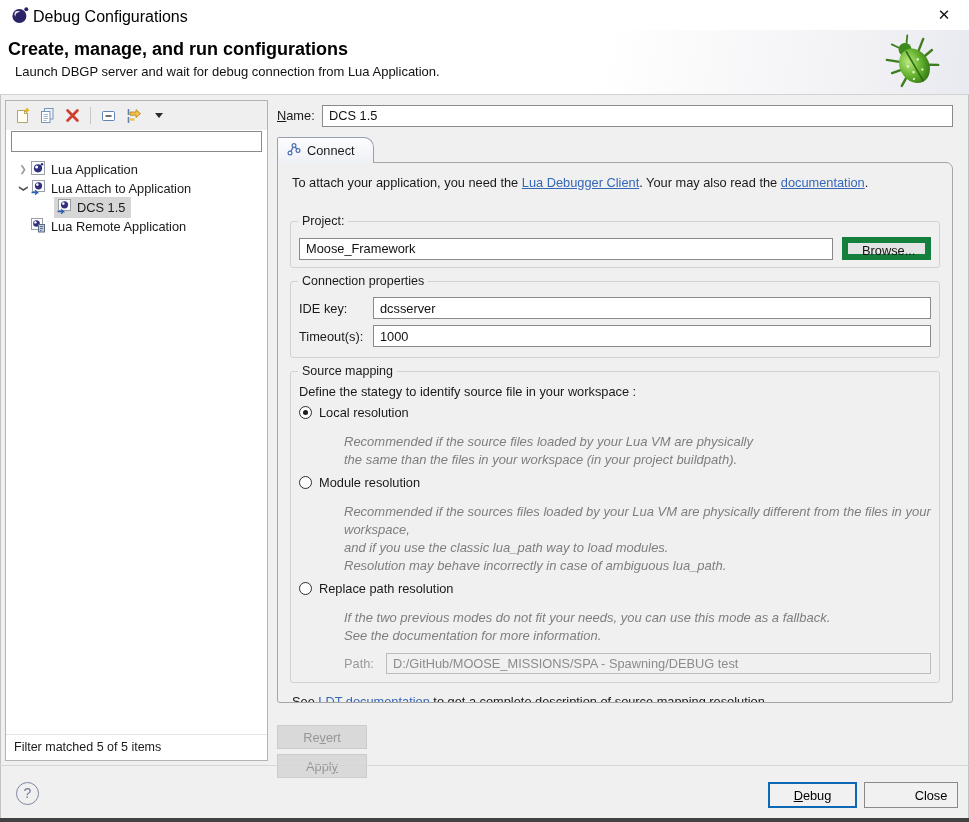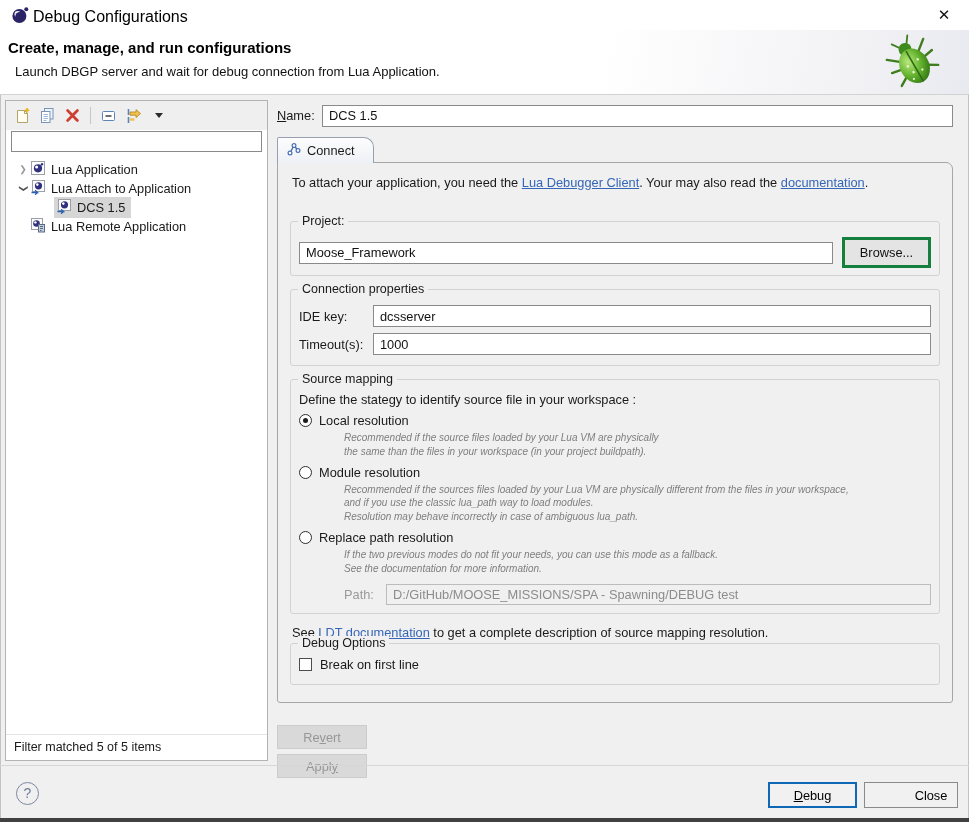--- a/index.html
+++ b/index.html
@@ -16,21 +16,21 @@
   
   .titlebar { position:absolute; top:0; left:0; right:0; height:30px; background:#fff; }
   .title-icon { position:absolute; left:11px; top:6px; }
   .title-text { position:absolute; left:33px; top:8px; font-size:16px; color:#000; }
   .close-btn { position:absolute; right:12px; top:4px; width:26px; height:22px; text-align:center;
                font-size:15px; line-height:22px; color:#111; cursor:pointer; }
   
   .banner { position:absolute; top:30px; left:0; right:0; height:65px;
             background:linear-gradient(100deg,#ffffff 62%,#f2f2f5 88%,#e9eaf0 100%);
             border-bottom:1px solid #d2d2d2; }
-  .banner-title { position:absolute; left:8px; top:9px; font-weight:bold; font-size:15px; color:#000; }
+  .banner-title { position:absolute; left:8px; top:9px; font-weight:bold; font-size:18px; color:#000; }
   .banner-sub { position:absolute; left:15px; top:34px; font-size:13px; color:#111; }
   .bug { position:absolute; right:24px; top:3px; }
   
   .sidebar { position:absolute; left:5px; top:100px; width:263px; height:661px;
              background:#fff; border:1px solid #b3b3b3; }
   .sb-toolbar { height:29px; display:flex; align-items:center; padding-left:7px; gap:6px; background:#efefef; }
   .tb-btn { width:19px; height:19px; display:flex; align-items:center; justify-content:center; cursor:pointer; }
   .sb-sep { width:1px; height:17px; background:#c6c6c6; margin:0 2px; }
   .caret-down { width:0; height:0; border-left:4px solid transparent; border-right:4px solid transparent;
                 border-top:5px solid #2b2b2b; }
@@ -61,28 +61,28 @@
   .intro { margin:8px 2px 2px; }
   .link { color:#3566b8; text-decoration:underline; cursor:pointer; }
   .group { position:relative; border:1px solid #d2d2d2; border-radius:3px; }
   .legend { position:absolute; top:-8px; left:7px; background:#f0f0f0; padding:0 4px; font-size:12.5px; }
   .g-project { margin-top:31px; padding:15px 8px 7px; }
   .g-conn { margin-top:13px; padding:15px 8px 4px; }
   .g-src  { margin-top:13px; padding:12px 8px 8px; }
   .g-dbg  { margin-top:3px; padding:13px 8px 12px; }
   .frow { display:flex; align-items:center; margin-bottom:6px; }
   .flabel { width:74px; }
-  .btn { height:31px; padding:0 14px; background:#e4e4e4; border:3px solid #15803d;
+  .btn { height:23px; padding:0 14px; background:#e4e4e4; border:6px solid #15803d;
          font:12.8px "Liberation Sans",sans-serif; color:#111; cursor:pointer; }
   .browse-btn { width:89px; margin-left:9px; flex:none; }
   .opt-row { display:flex; align-items:center; margin-top:6px; cursor:pointer; }
   .radio { width:13px; height:13px; border:1px solid #2e2e2e; border-radius:50%; background:#fff;
            margin-right:7px; position:relative; flex:none; }
   .radio.sel::after { content:''; position:absolute; inset:3px; background:#1c1c1c; border-radius:50%; }
-  .desc { margin:3px 0 2px 45px; font-style:italic; color:#7e7e7e; font-size:10px; line-height:1.38; }
+  .desc { margin:13px 0 2px 45px; font-style:italic; color:#7e7e7e; font-size:13px; line-height:1.38; }
   .path-row { display:flex; align-items:center; margin:8px 0 0 45px; }
   .path-label { width:42px; color:#9a9a9a; flex:none; }
   .tb-disabled { flex:1; height:21px; border:1px solid #bcbcbc; background:#f0f0f0; color:#8c8c8c;
                  padding:1px 6px; font:12.8px "Liberation Sans",sans-serif; }
   .see-docs { margin:11px 2px 1px; }
   .cb-row { display:flex; align-items:center; cursor:pointer; }
   .cb { width:13px; height:13px; border:1px solid #4d4d4d; background:#fff; margin-right:8px; flex:none; }
   .apply-row { display:flex; justify-content:flex-end; gap:5px; margin-top:22px;flex-direction:column; }
   .btn-disabled { width:90px; height:24px; background:#d9d9d9; border:1px solid #cccccc;
                   color:#979797; font:12.8px "Liberation Sans",sans-serif; }

